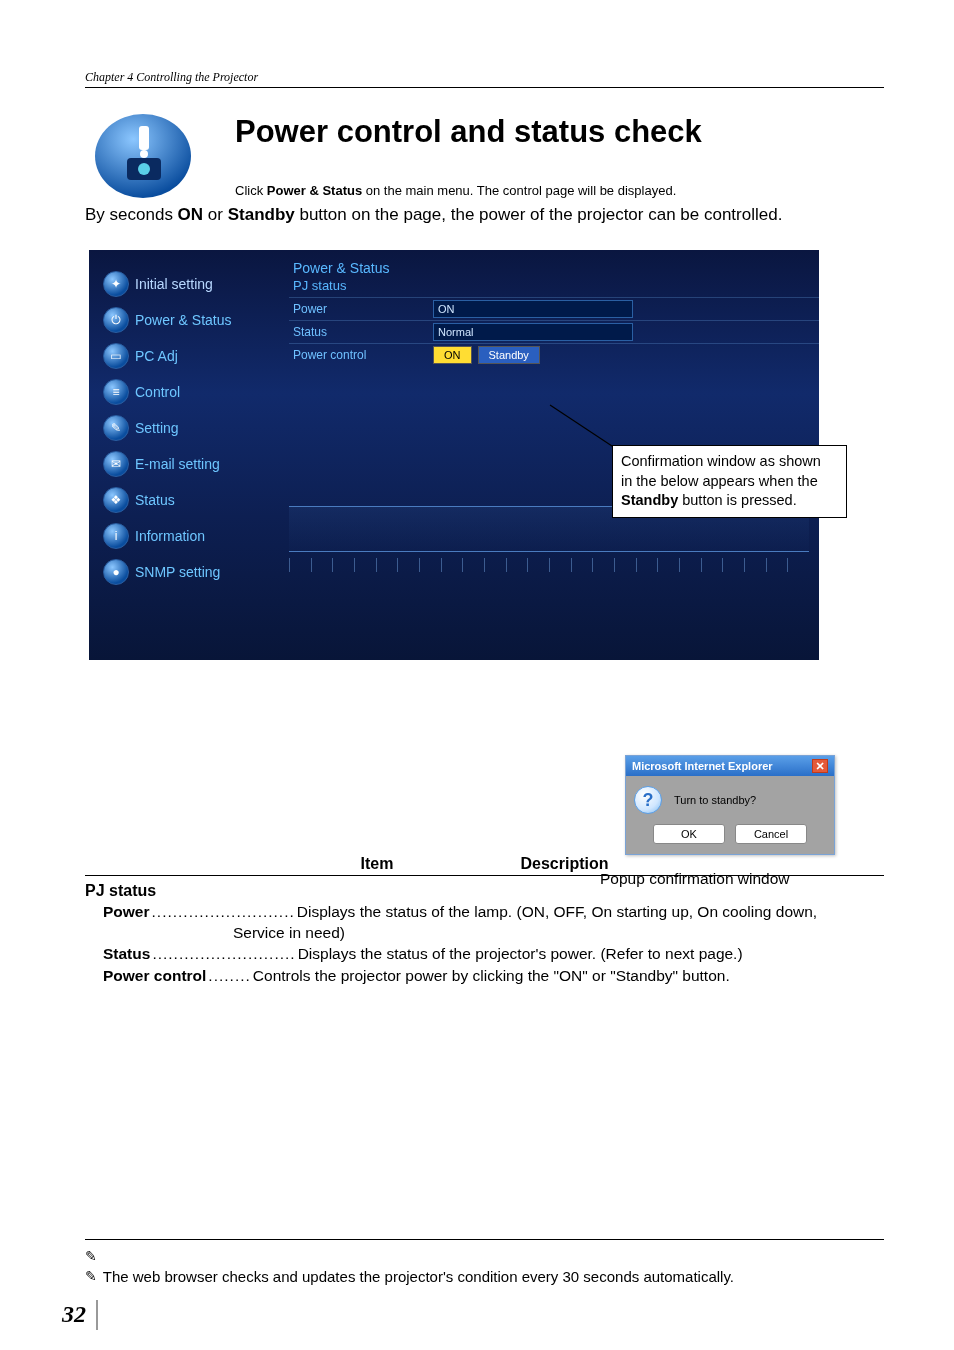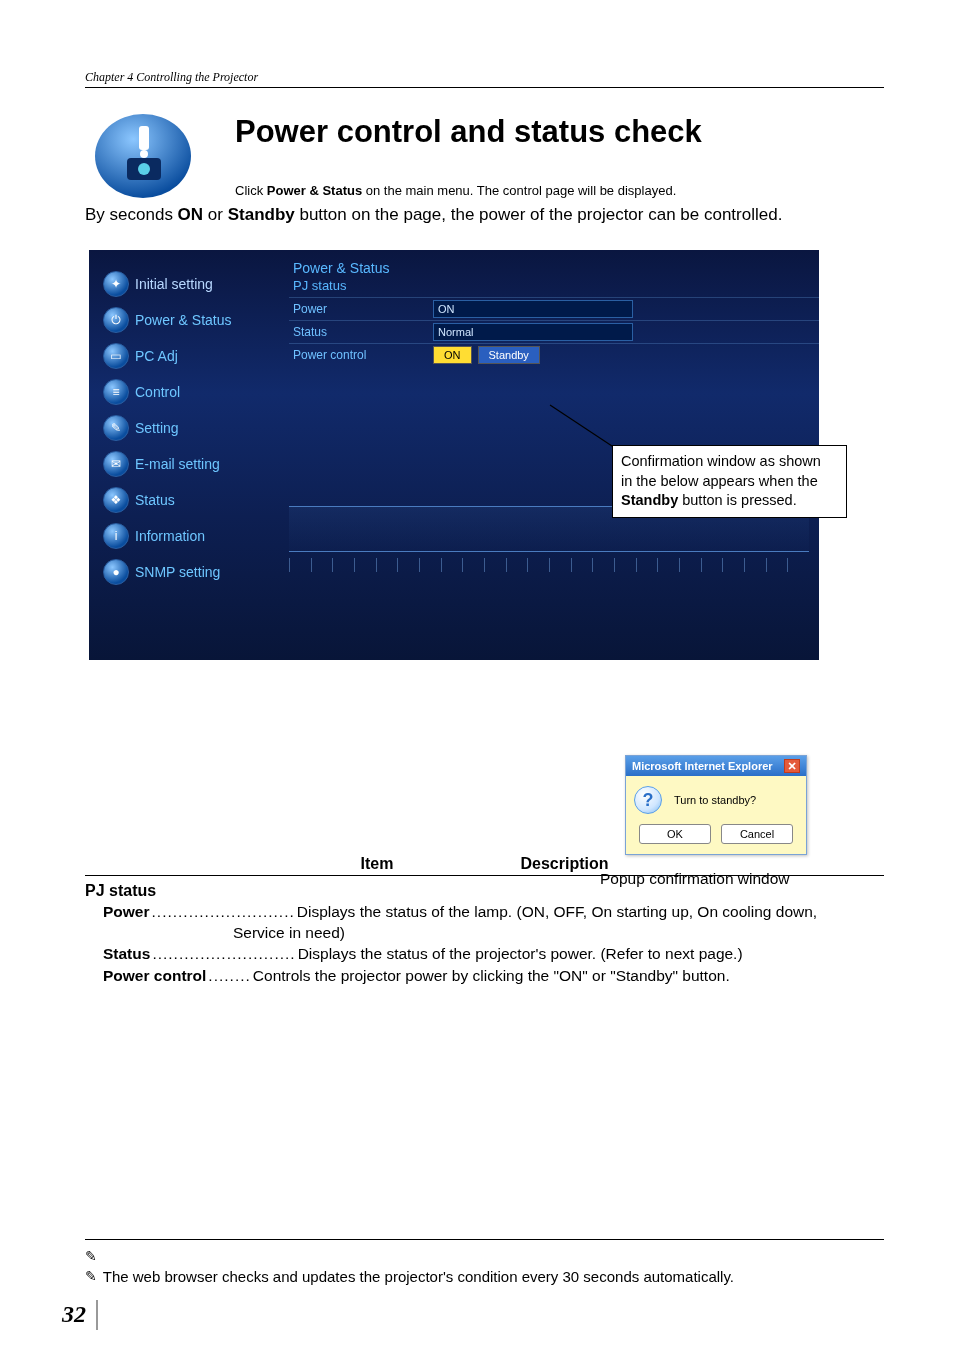--- a/index.html
+++ b/index.html
@@ -195,23 +195,23 @@
   .callout-line {
     position: absolute;
     stroke: #000;
     fill: none;
   }
 
   .popup {
     position: absolute;
     left: 625px;
     top: 755px;
-    width: 182px;
+    width: 210px;
     border: 1px solid #7aa3d6;
-    background: #fef9c3;
+    background: #a3a3a3;
     font-size: 11px;
     font-family: Tahoma, Arial, sans-serif;
     box-shadow: 1px 1px 3px rgba(0,0,0,0.25);
   }
   .popup-title {
     background: linear-gradient(to bottom, #5a9fe8, #2a6fc8);
     color: #fff;
     font-weight: 700;
     padding: 3px 6px;
     display: flex;

